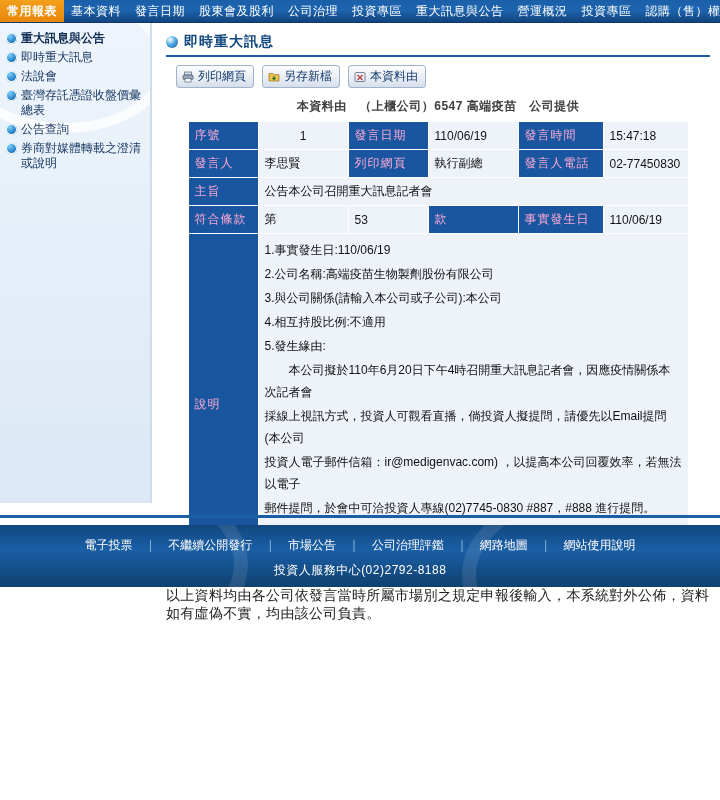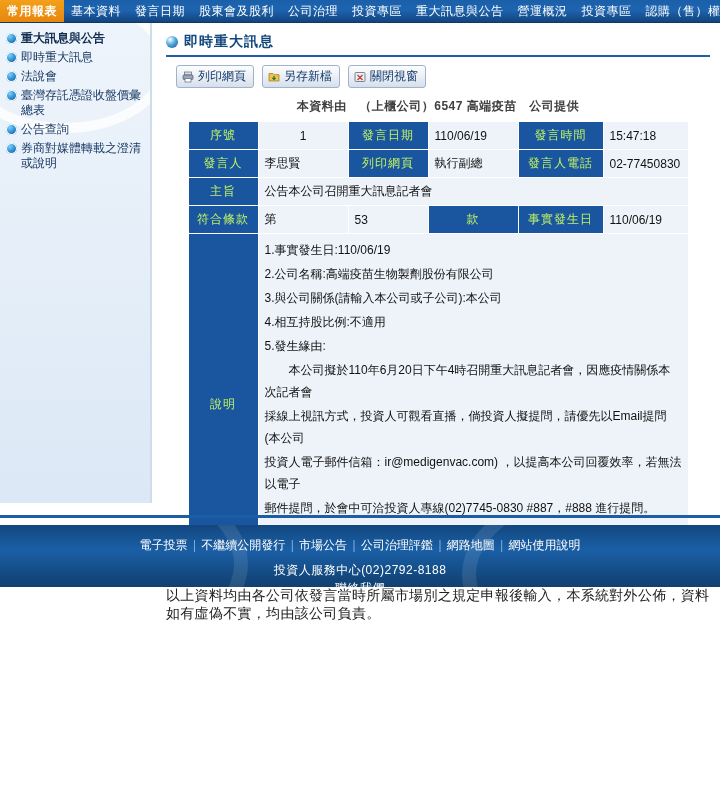--- a/index.html
+++ b/index.html
@@ -147,22 +147,22 @@
     font-size: 12px;
     table-layout: fixed;
   }
   table.info td {
     border: 1px solid #ffffff;
     padding: 5px 6px;
     vertical-align: middle;
   }
   td.lbl {
     background: #1a56a0;
-    color: #bef264;
-    text-align: center;
+    color: #f9a8d4;
+    text-align: left;
     font-weight: normal;
     letter-spacing: 1px;
   }
   td.val {
     background: #eef3fa;
     color: #111111;
     text-align: left;
   }
   td.val.center { text-align: center; }
   .src-line {
@@ -218,21 +218,21 @@
     border: 14px solid rgba(255,255,255,0.10);
     border-radius: 50%;
   }
   .footer .frow {
     position: relative;
     z-index: 2;
     display: flex;
     justify-content: center;
     align-items: center;
     font-size: 12px;
-    gap: 1px;
+    gap: 12px;
   }
   .footer .frow.r1 { margin-top: 12px; }
   .footer .frow.r2 { margin-top: 8px; letter-spacing: 0.5px; flex-direction: column; }
   .footer a {
     color: #ffffff;
     text-decoration: none;
     cursor: pointer;
   }
   .footer .sep { color: #9dc4e6; }
   .footer .ul { text-decoration: underline; }
@@ -340,21 +340,21 @@
           </span>
           <span>另存新檔</span>
         </div>
         <div class="xbtn">
           <span class="bico">
             <svg width="12" height="12" viewBox="0 0 12 12">
                 <rect x="1" y="1.5" width="10" height="9" rx="1" fill="#e9eff7" stroke="#5a6a7d" stroke-width="0.8"></rect>
                 <path d="M3.5 4l5 5M8.5 4l-5 5" stroke="#c0392b" stroke-width="1.2"></path>
               </svg>
           </span>
-          <span>關閉視窗</span>
+          <span>本資料由</span>
         </div>
       </div>
 
       <div class="src-line">
         <span>本資料由　（上櫃公司）6547 高端疫苗　公司提供</span>
       </div>
 
       <table class="info">
         <colgroup>
           <col style="width:70px">

